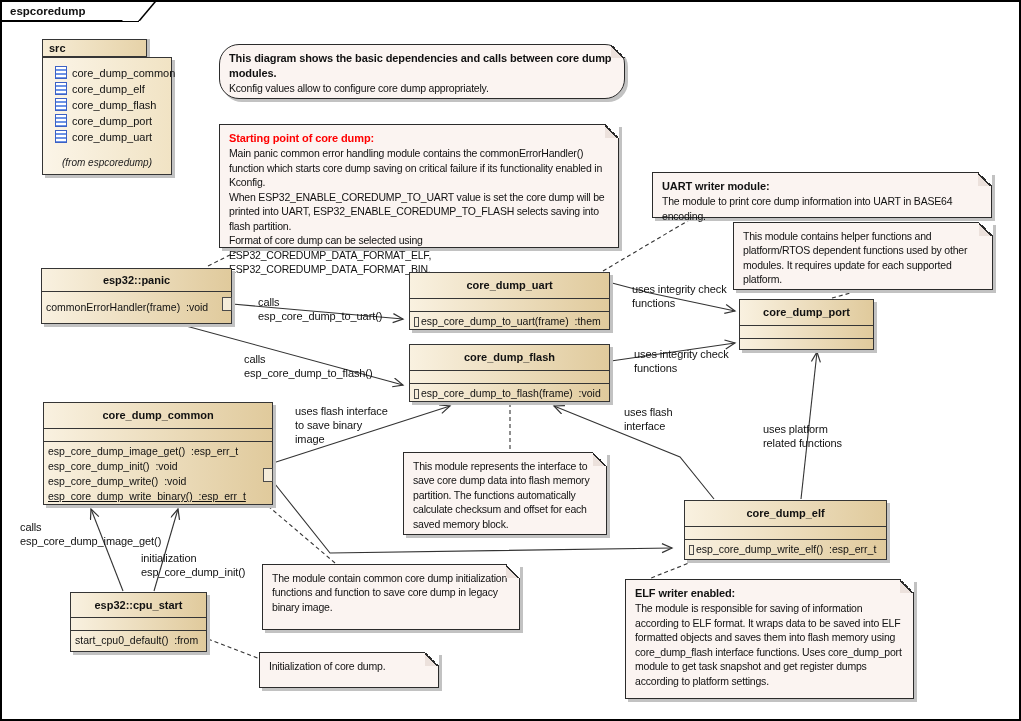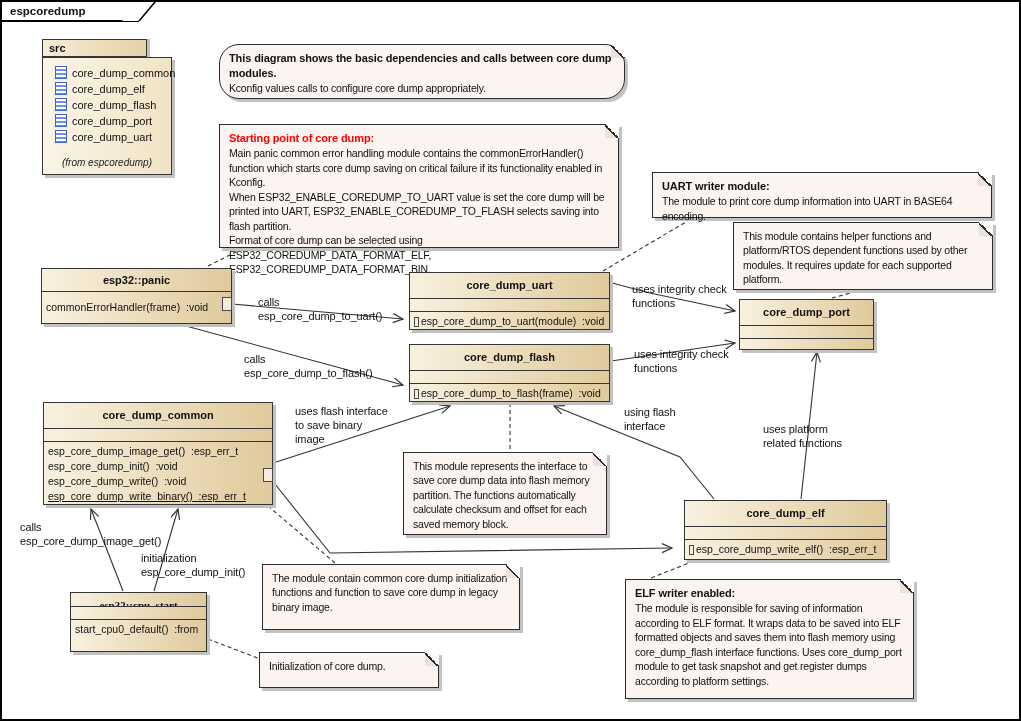--- a/index.html
+++ b/index.html
@@ -122,21 +122,21 @@
     <div class="pkg-item">
       <span class="file-icon"></span>
       <span>core_dump_uart</span>
     </div>
     <div class="pkg-from">(from espcoredump)</div>
   </div>
 
   <div class="note" style="left:217px; top:42px; width:406px; height:55px;border-radius:20px;">
     <span class="ear"></span>
     <div class="note-title">This diagram shows the basic dependencies and calls between core dump modules.</div>
-    <div>Kconfig values calls to configure core dump appropriately.</div>
+    <div>Kconfig values allow to configure core dump appropriately.</div>
   </div>
 
   <div class="note" style="left:217px; top:122px; width:400px; height:124px;">
     <span class="ear"></span>
     <div class="note-title red">Starting point of core dump:</div>
     <div class="ml">Main panic  common error handling module contains the commonErrorHandler() function which starts core dump saving on critical failure if its functionality enabled in Kconfig.
 When ESP32_ENABLE_COREDUMP_TO_UART value is set the core dump will be printed into UART, ESP32_ENABLE_COREDUMP_TO_FLASH selects saving into flash partition.
 Format of core dump can be selected using ESP32_COREDUMP_DATA_FORMAT_ELF, ESP32_COREDUMP_DATA_FORMAT_BIN.</div>
   </div>
 
@@ -177,21 +177,21 @@
     <div class="ops" style="padding-top:8px;">
       <div class="op"><span>commonErrorHandler(frame)  :void</span></div>
     </div>
   </div>
   <div class="edge-square" style="left:220px; top:295px;"></div>
 
   <div class="uml-class" style="left:407px; top:270px; width:201px; height:58px;">
     <div class="cname" style="height:26px; line-height:25px;">core_dump_uart</div>
     <div class="attrs" style="height:13px;"></div>
     <div class="ops">
-      <div class="op"><span class="link-box"></span><span>esp_core_dump_to_uart(module)  :void</span></div>
+      <div class="op"><span class="link-box"></span><span>esp_core_dump_to_uart(frame)  :them</span></div>
     </div>
   </div>
 
   <div class="uml-class" style="left:407px; top:342px; width:201px; height:58px;">
     <div class="cname" style="height:26px; line-height:25px;">core_dump_flash</div>
     <div class="attrs" style="height:13px;"></div>
     <div class="ops">
       <div class="op"><span class="link-box"></span><span>esp_core_dump_to_flash(frame)  :void</span></div>
     </div>
   </div>
@@ -216,39 +216,39 @@
 
   <div class="uml-class" style="left:682px; top:498px; width:203px; height:60px;">
     <div class="cname" style="height:26px; line-height:25px;">core_dump_elf</div>
     <div class="attrs" style="height:13px;"></div>
     <div class="ops">
       <div class="op"><span class="link-box"></span><span>esp_core_dump_write_elf()  :esp_err_t</span></div>
     </div>
   </div>
 
   <div class="uml-class" style="left:68px; top:590px; width:137px; height:60px;">
-    <div class="cname" style="height:14px; line-height:24px;font-family:Liberation Serif, serif;">esp32::cpu_start</div>
+    <div class="cname" style="height:25px; line-height:24px;">esp32::cpu_start</div>
     <div class="attrs" style="height:13px;"></div>
     <div class="ops">
       <div class="op"><span>start_cpu0_default()  :from</span></div>
     </div>
   </div>
 
   <div class="edge-label" style="left:256px; top:293px;">calls
 esp_core_dump_to_uart()</div>
   <div class="edge-label" style="left:242px; top:350px;">calls
 esp_core_dump_to_flash()</div>
   <div class="edge-label" style="left:630px; top:280px;">uses integrity check
 functions</div>
   <div class="edge-label" style="left:632px; top:345px;">uses integrity check
 functions</div>
   <div class="edge-label" style="left:293px; top:402px;">uses flash interface
 to save binary
 image</div>
-  <div class="edge-label" style="left:622px; top:403px;">using flash
+  <div class="edge-label" style="left:622px; top:403px;">uses flash
 interface</div>
   <div class="edge-label" style="left:761px; top:420px;">uses platform
 related functions</div>
   <div class="edge-label" style="left:18px; top:518px;">calls
 esp_core_dump_image_get()</div>
   <div class="edge-label" style="left:139px; top:549px;">initialization
 esp_core_dump_init()</div>
 
 </div>
 

